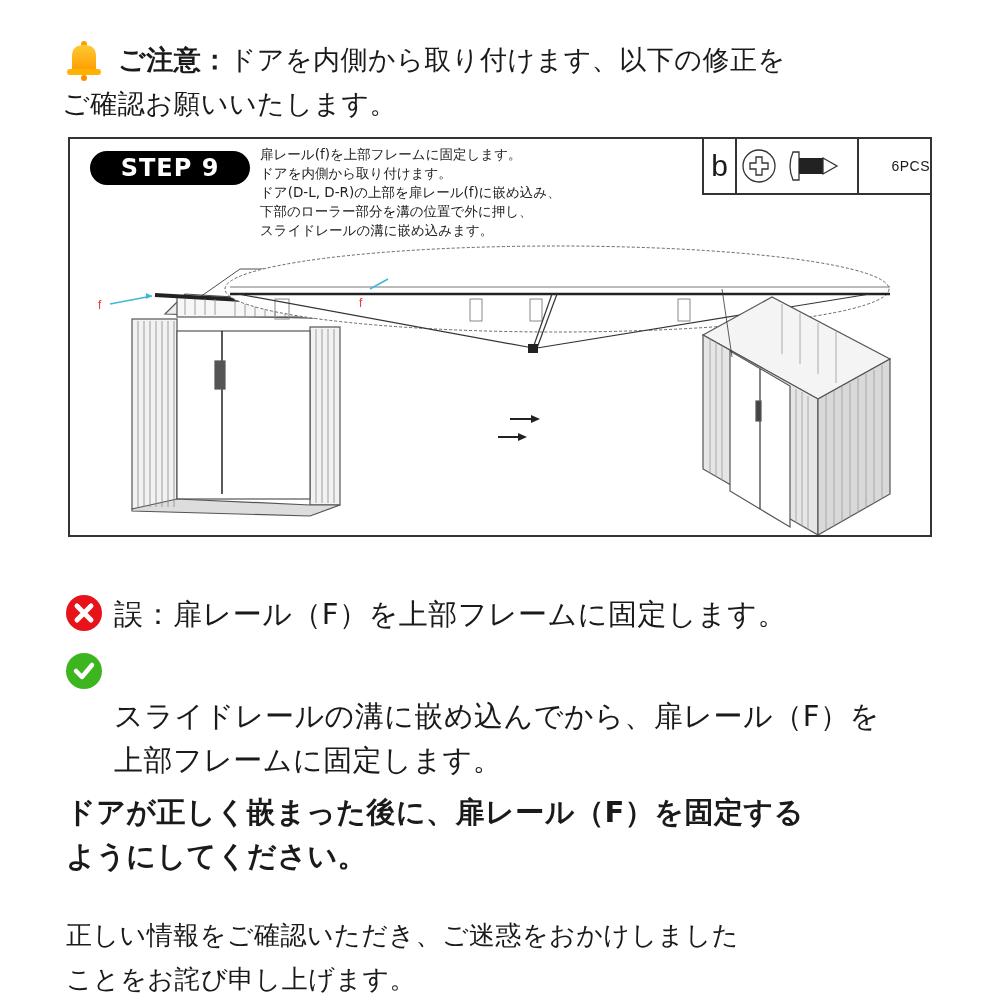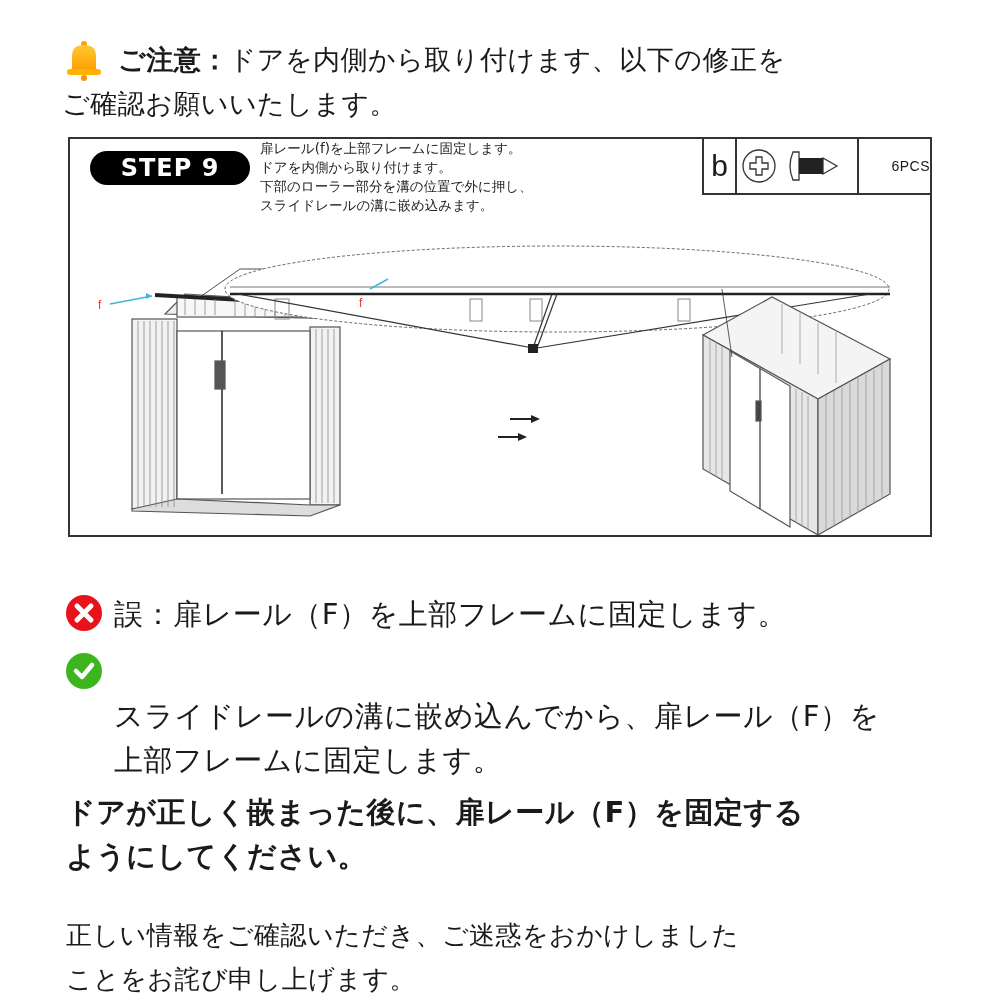--- a/index.html
+++ b/index.html
@@ -19,21 +19,21 @@
   .frame {
     left: 68px; top: 137px; width: 864px; height: 400px;
     border: 2px solid #333; box-sizing: border-box; background: #fff;
   }
   .step-pill {
     left: 20px; top: 12px; width: 160px; height: 34px; border-radius: 17px;
     background: #000; color: #fff; font-weight: bold; font-size: 24px;
     display: flex; align-items: center; justify-content: center; letter-spacing: 1px;
   }
   .step-text {
-    left: 190px; top: 0; font-size: 13.5px; line-height: 19px; color: #222; white-space: nowrap;
+    left: 190px; top: 6px; font-size: 13.5px; line-height: 19px; color: #222; white-space: nowrap;
   }
   .hw-box {
     right: -2px; top: -2px; width: 230px; height: 58px; border: 2px solid #333;
     box-sizing: border-box; display: flex; background: #fff;
   }
   .hw-cell { border-right: 2px solid #333; display: flex; align-items: center; justify-content: center; }
   .hw-cell:last-child { border-right: none; padding-left: 32px; }
   .hw-letter { width: 48px; font-size: 30px; font-family: "Liberation Sans", sans-serif; }
   .hw-icon { width: 130px; }
   .hw-qty { flex: 1; font-size: 14px; font-family: "Liberation Sans", sans-serif; letter-spacing: 0.5px; }
@@ -181,20 +181,21 @@
           <line x1="766" y1="193" x2="766" y2="244"></line>
       </g>
       <line x1="652" y1="150" x2="662" y2="218" stroke="#333" stroke-width="0.8"></line>
     </g>
   </svg>
 
   <div class="abs step-pill">STEP 9</div>
   <div class="abs step-text">
     <div>扉レール(f)を上部フレームに固定します。</div>
     <div>ドアを内側から取り付けます。</div>
+    <div>ドア(D-L, D-R)の上部を扉レール(f)に嵌め込み、</div>
     <div>下部のローラー部分を溝の位置で外に押し、</div>
     <div>スライドレールの溝に嵌め込みます。</div>
   </div>
 
   <div class="abs hw-box">
     <div class="hw-cell hw-letter">b</div>
     <div class="hw-cell hw-icon">
       <svg width="120" height="44" viewBox="0 0 120 44">
         <circle cx="22" cy="22" r="16" fill="none" stroke="#333" stroke-width="1.3"></circle>
         <path d="M19 13 h6 v6 h6 v6 h-6 v6 h-6 v-6 h-6 v-6 h6 z" fill="none" stroke="#333" stroke-width="1.3"></path>

